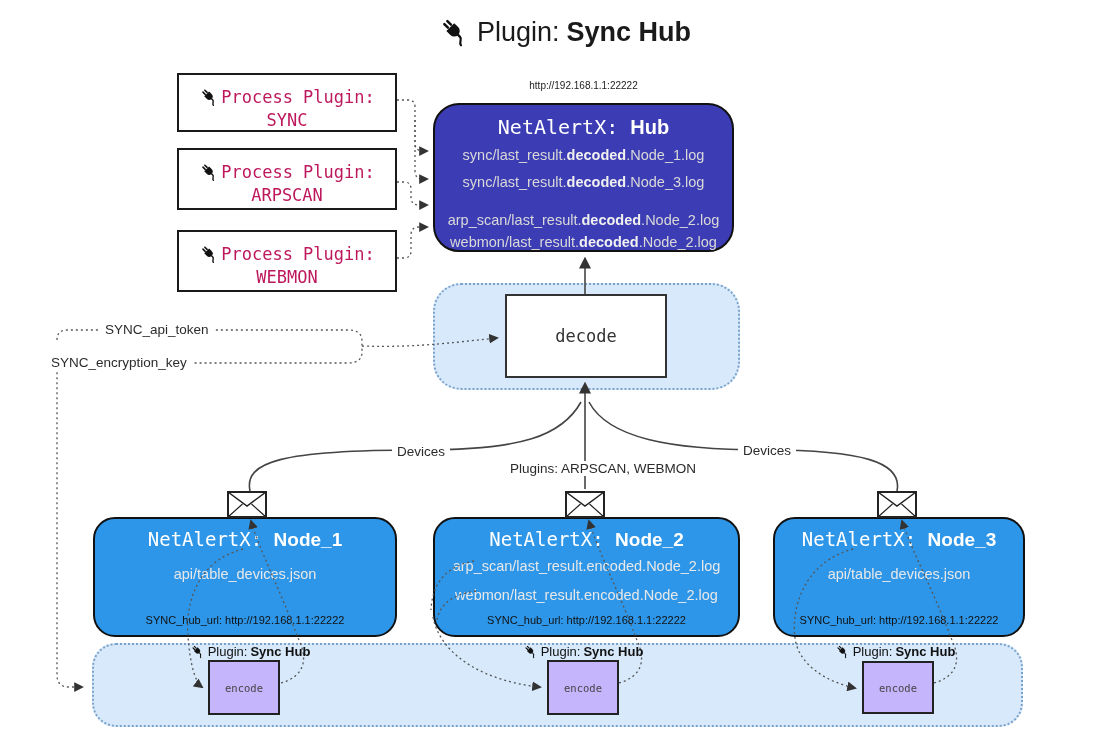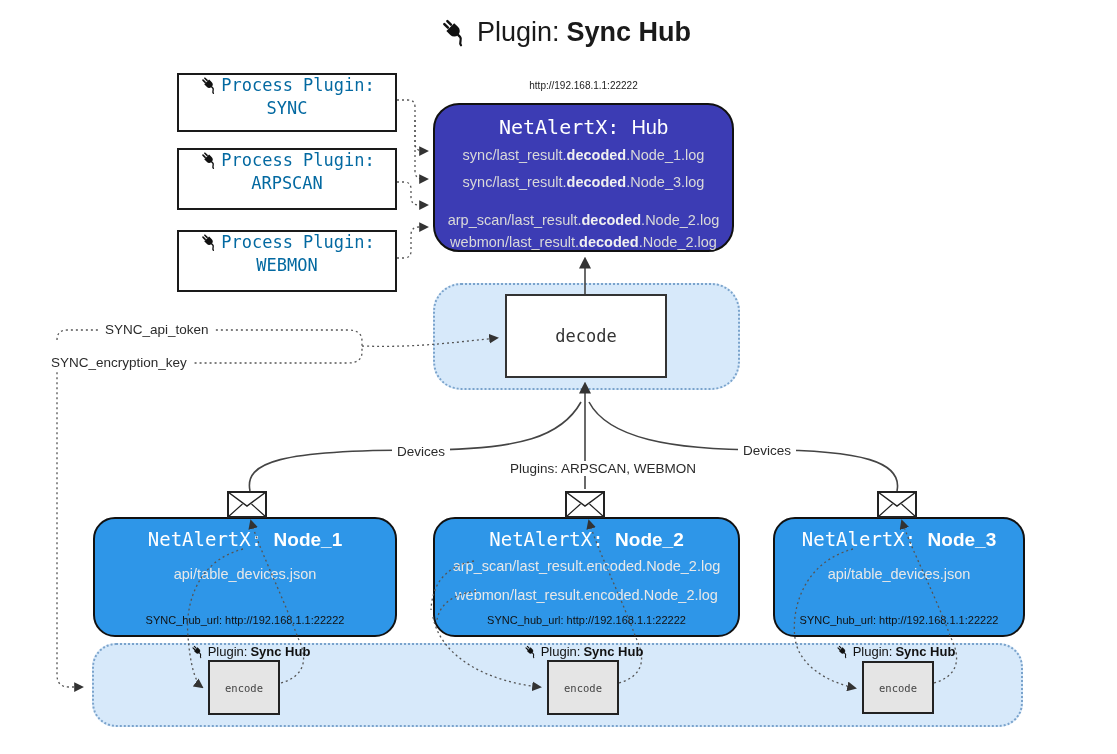--- a/index.html
+++ b/index.html
@@ -10,34 +10,34 @@
   
   .title{position:absolute;top:16px;left:438px;display:flex;align-items:center;gap:7px;
          font-size:27px;color:#1a1a1a;}
   .title .bold{font-weight:700;}
   .plug-lg{width:32px;height:32px;}
   .plug-sm{width:20px;height:20px;}
   .plug-xs{width:15px;height:15px;}
 
   
   .pbox{position:absolute;left:177px;width:220px;background:#fff;border:2px solid #1a1a1a;
-        box-sizing:border-box;text-align:center;padding-top:0;
-        font-family:"DejaVu Sans Mono",monospace;font-size:17px;color:#0369a1;z-index:2;}
+        box-sizing:border-box;text-align:center;padding-top:12px;
+        font-family:"DejaVu Sans Mono",monospace;font-size:17px;color:#be185d;z-index:2;}
   .pbox .l1{display:flex;align-items:center;justify-content:center;gap:2px;}
   .pbox .l2{margin-top:3px;}
 
   
   .hub-url{position:absolute;left:433px;top:80px;width:301px;text-align:center;
            font-size:10px;color:#222;z-index:2;}
   .hub{position:absolute;left:433px;top:103px;width:301px;height:149px;
        background:var(--hub-bg,#3c3cb4);border:2px solid #111;border-radius:26px;
        box-sizing:border-box;z-index:2;padding-top:10px;text-align:center;}
   .hub-title{font-size:20px;color:#fff;line-height:24px;}
   .hub-title .pre{font-family:"DejaVu Sans Mono",monospace;}
-  .hub-title .bold{font-weight:400;}
+  .hub-title .bold{font-weight:700;}
   .hub-log{font-size:14.5px;line-height:21px;color:#d9d9d9;}
   .hub-log b{color:#f0f0f0;}
   .m6{margin-top:6px;} .m5{margin-top:17px;} .m1{margin-top:1px;}
 
   
   .panel{position:absolute;background:var(--panel-bg,#d7e9fa);
          border:2px dotted var(--panel-border,#7aa3cc);border-radius:24px;box-sizing:border-box;z-index:1;}
   .dec-panel{left:433px;top:283px;width:307px;height:107px;border-radius:28px;}
   .dbox{position:absolute;left:505px;top:294px;width:162px;height:84px;background:#fff;
         border:2px solid #333;box-sizing:border-box;display:flex;align-items:center;justify-content:center;
@@ -56,21 +56,21 @@
   .node-file{font-size:14.5px;line-height:20px;color:#e8e8e8;}
   .node-footer{position:absolute;bottom:9px;left:0;width:100%;font-size:11px;color:#111;}
 
   .env{position:absolute;top:491px;width:40px;height:27px;z-index:6;}
 
   
   .bar{left:92px;top:643px;width:931px;height:84px;}
   .enc-label{position:absolute;top:644px;width:140px;display:flex;align-items:center;
              justify-content:center;gap:3px;font-size:13px;color:#111;z-index:5;white-space:nowrap;}
   .enc-label .bold{font-weight:700;}
-  .enc-box{position:absolute;top:660px;width:72px;height:55px;background:#e5e5e5;border:2px solid #222;
+  .enc-box{position:absolute;top:660px;width:72px;height:55px;background:#c4b5fd;border:2px solid #222;
            box-sizing:border-box;display:flex;align-items:center;justify-content:center;
            font-family:"DejaVu Sans Mono",monospace;font-size:10.5px;color:#444;z-index:4;}
 
   .overlay{position:absolute;left:0;top:0;z-index:3;pointer-events:none;}
   .hidden-defs{position:absolute;width:0;height:0;}
 </style>
 </head>
 <body>
 
 <svg class="hidden-defs" aria-hidden="true">

